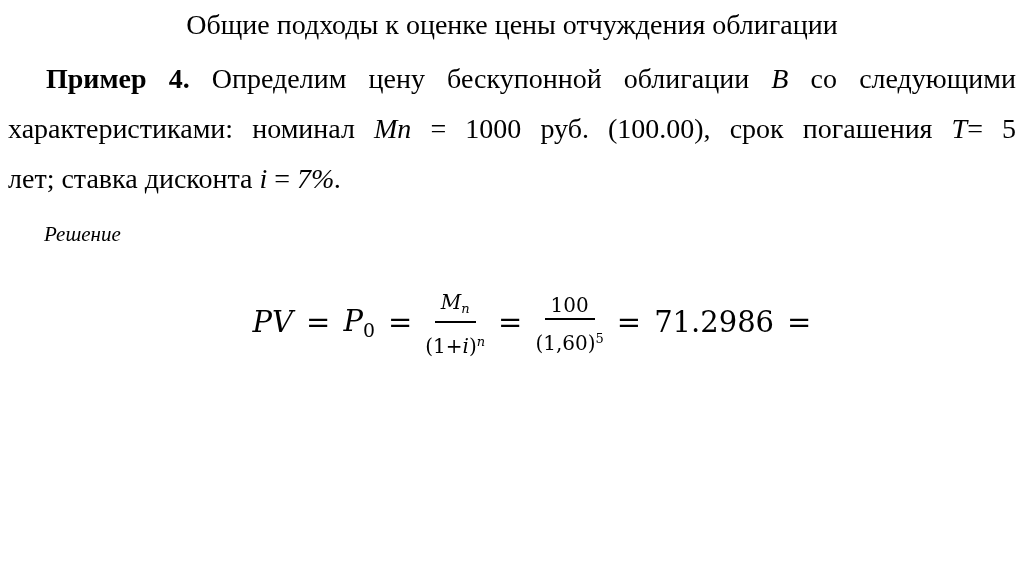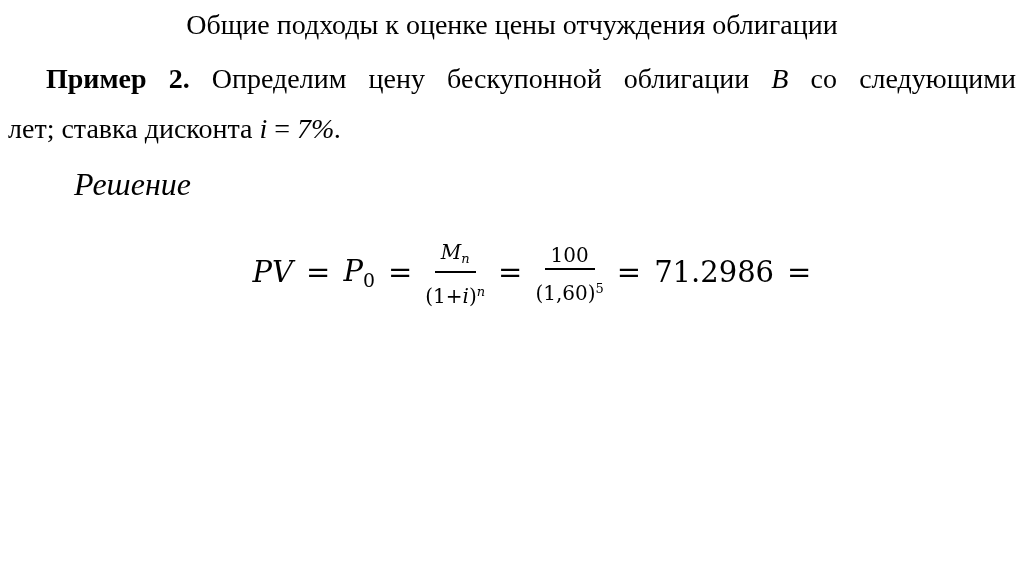--- a/index.html
+++ b/index.html
@@ -21,22 +21,22 @@
     font-size: 28px; line-height: 50px; height: 50px;
     text-align: justify; text-align-last: justify;
   }
   .pline.indent { text-indent: 38px; }
   .pline.last { text-align: right; text-align-last: left; }
 
   .bold { font-weight: bold; }
   .it { font-style: italic; }
 
   .solution {
-    padding-left: 74px; margin-top: 5px;
-    font-size: 32px; line-height: 50px; height: 50px; font-style: italic;
+    padding-left: 44px; margin-top: 5px;
+    font-size: 21px; line-height: 50px; height: 50px; font-style: italic;
   }
   .intro {
     padding-left: 46px;
     font-size: 28px; line-height: 50px; height: 50px;
   }
 
   .formula-row {
     margin-top: 30px;
     display: flex; justify-content: center; align-items: center;
     gap: 13px;
@@ -55,24 +55,30 @@
 </style>
 </head>
 <body>
 
 <div class="slide">
 
   <h1 class="title">Общие подходы к оценке цены отчуждения облигации</h1>
 
   <div class="para">
     <div class="pline indent">
-      <span class="bold">Пример 2.</span>
+      <span class="bold">Пример 4.</span>
       <span>Определим цену бескупонной облигации</span>
       <span class="it">В</span>
       <span>со следующими</span>
+    </div>
+    <div class="pline">
+      <span>характеристиками: номинал</span>
+      <span class="it">Mn</span>
+      <span>= 1000 руб. (100.00), срок погашения</span>
+      <span class="it">T</span><span>= 5</span>
     </div>
     <div class="pline last">
       <span>лет; ставка дисконта</span>
       <span class="it">i</span>
       <span>=</span>
       <span class="it">7%.</span>
     </div>
   </div>
 
   <div class="solution">Решение</div>

